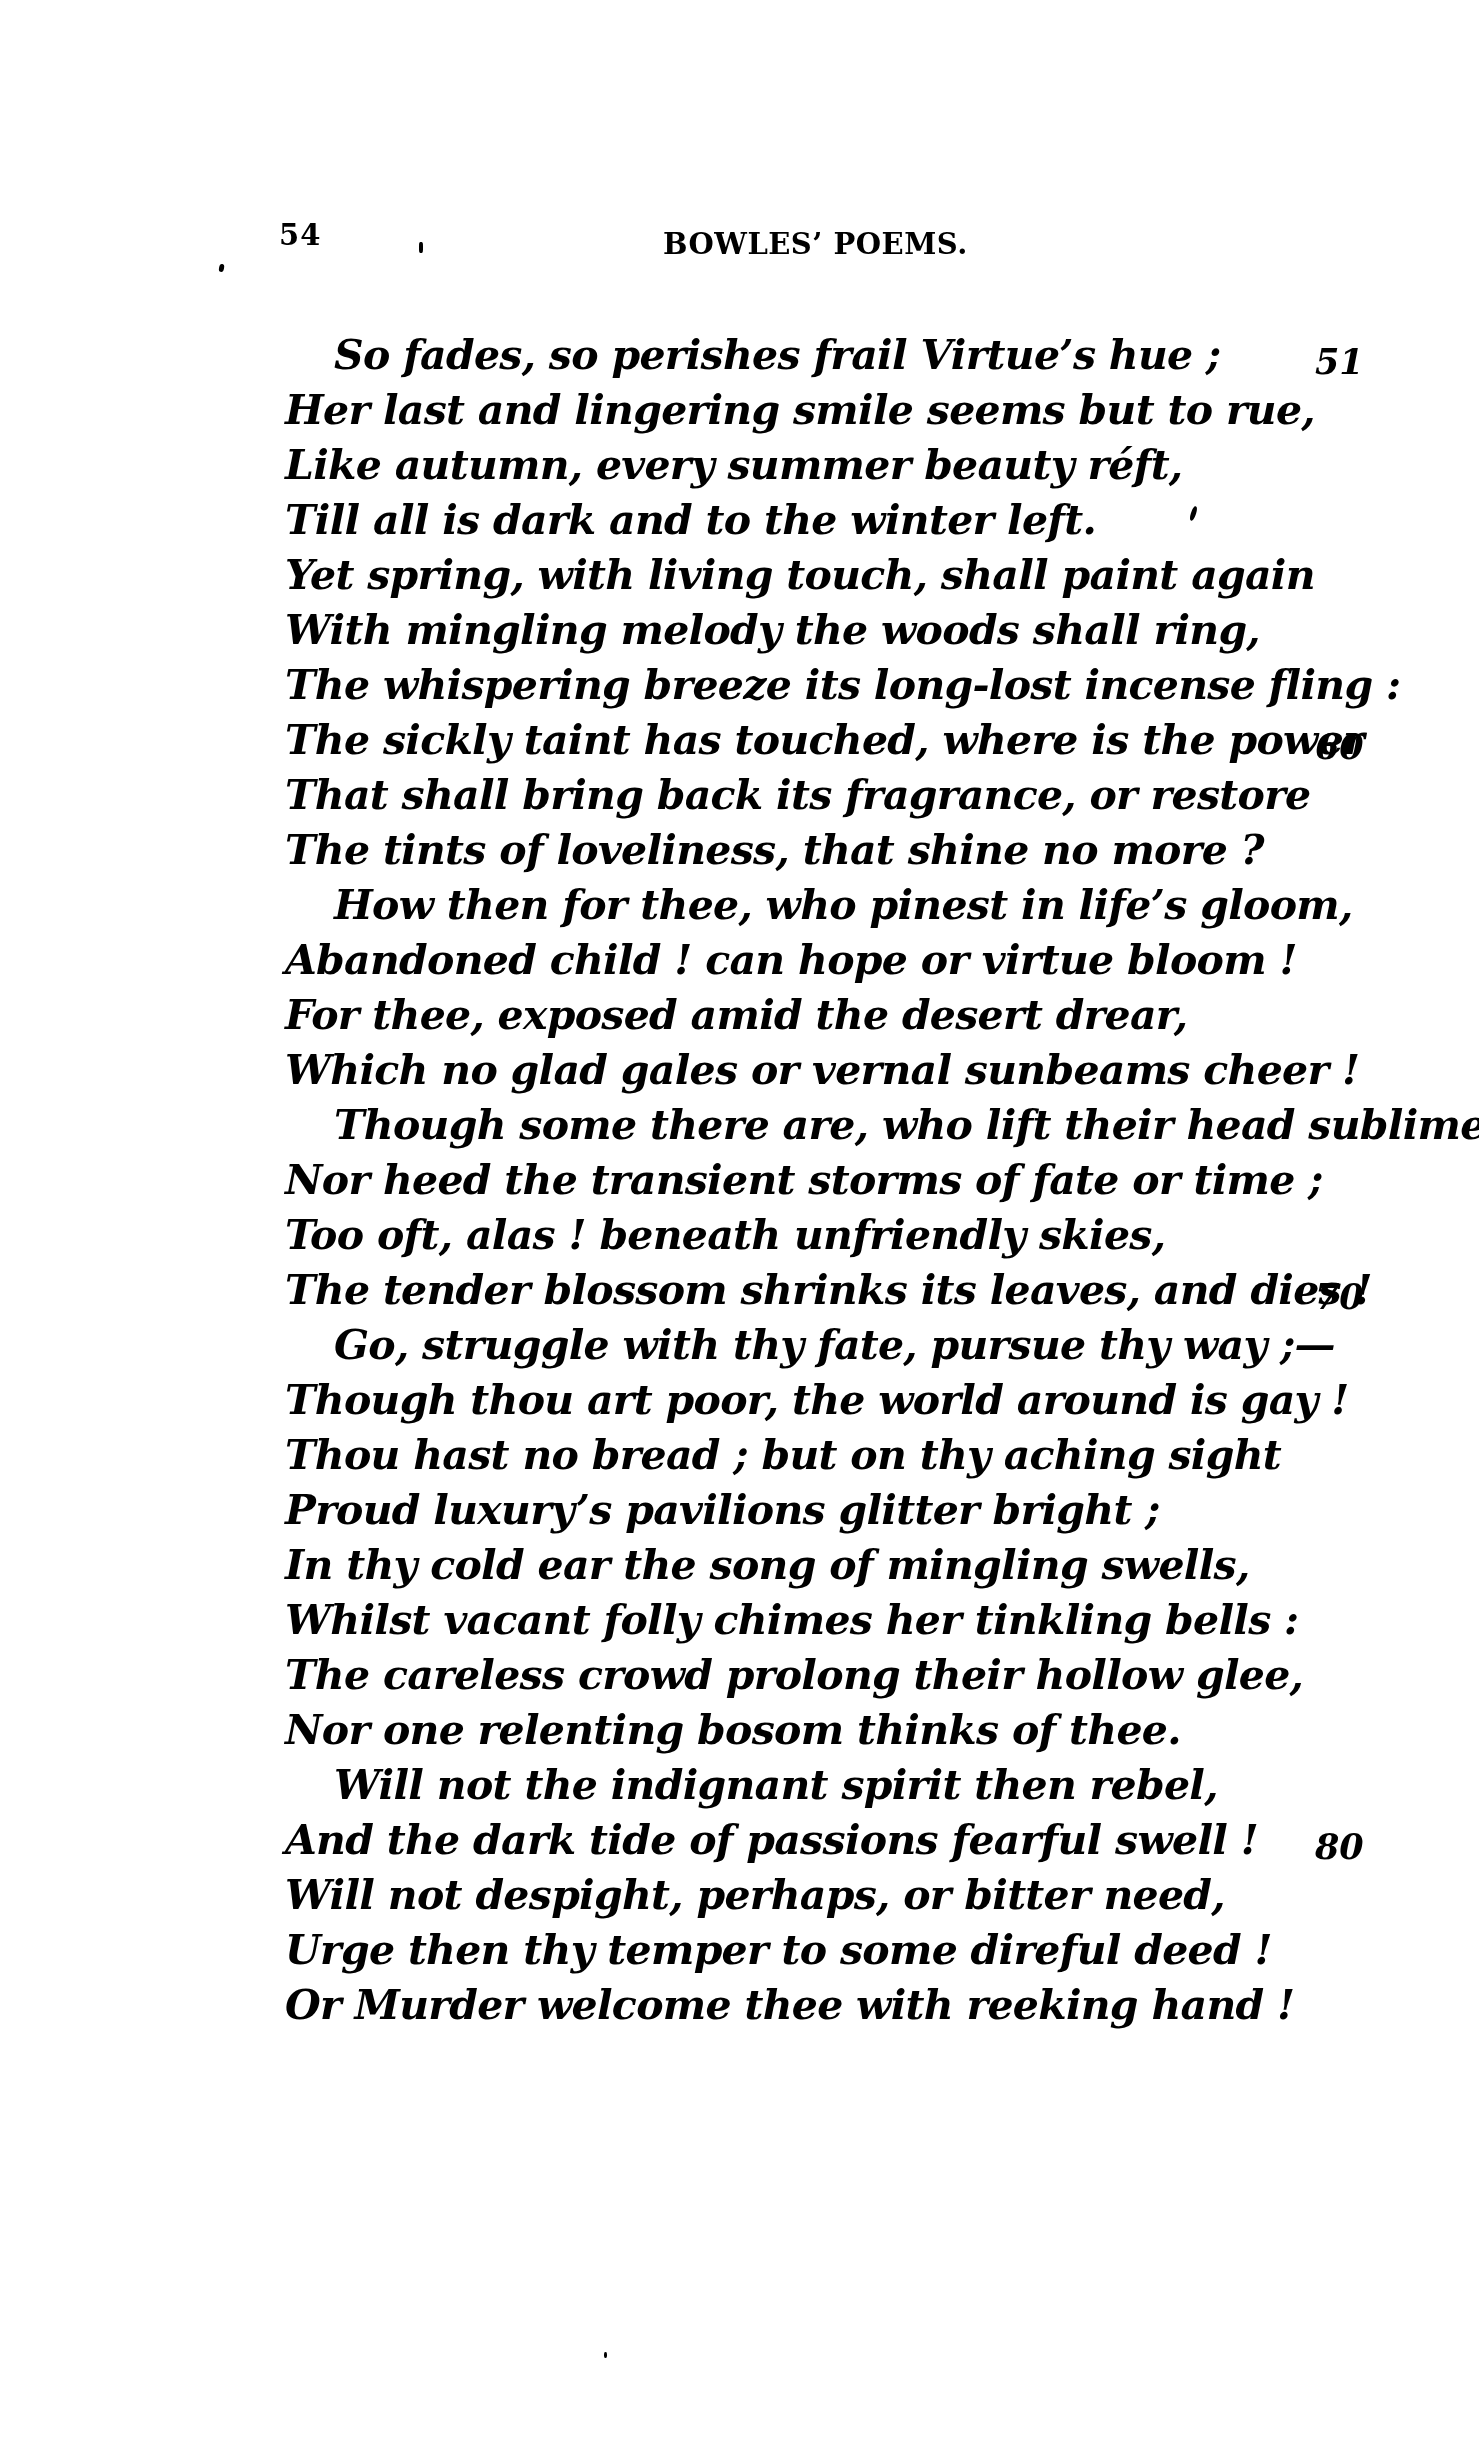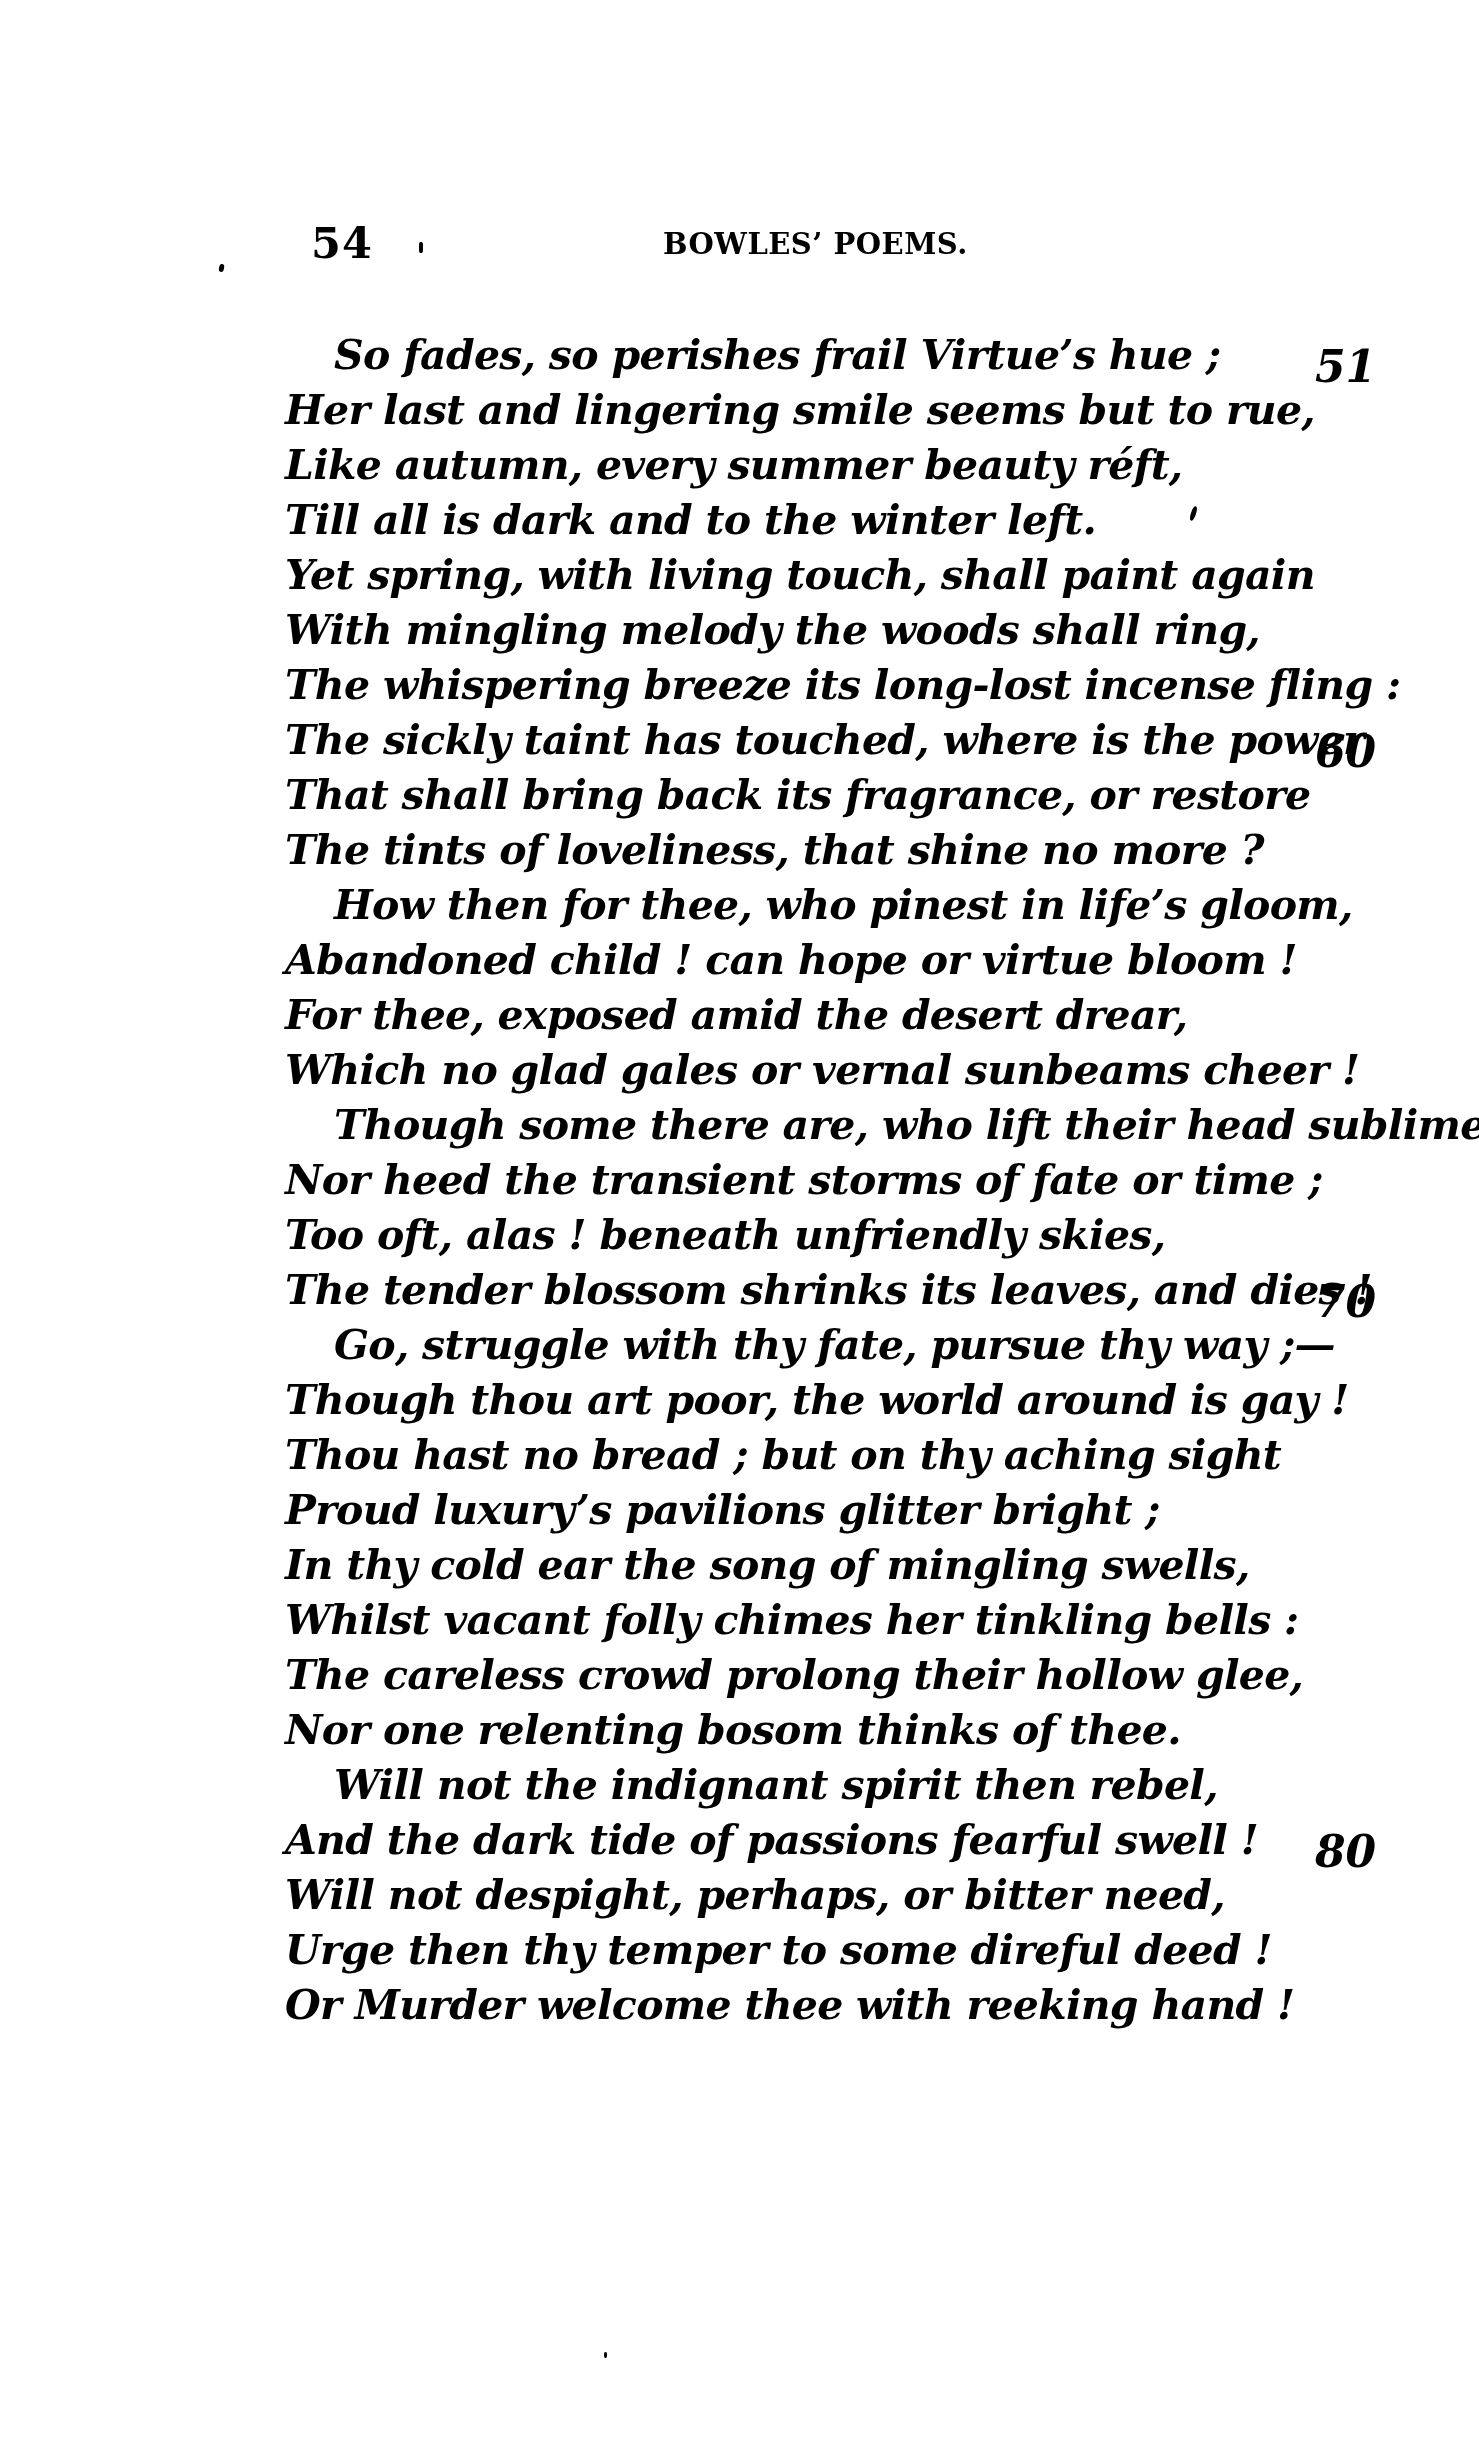--- a/index.html
+++ b/index.html
@@ -17,25 +17,24 @@
   }
   .page {
     position: absolute;
     inset: 0;
     background: #ffffff;
   }
   .page-number {
     position: absolute;
     left: 279px;
     top: 218px;
-    font-size: 43px;
+    font-size: 29px;
     font-weight: bold;
     line-height: normal;
     letter-spacing: 1px;
-    margin-left: 32px;
   }
   .header-title {
     position: absolute;
     left: 663px;
     top: 227px;
     font-size: 29px;
     font-weight: bold;
     line-height: normal;
     letter-spacing: 0.5px;
     white-space: nowrap;
@@ -59,21 +58,21 @@
   .line.indent {
     padding-left: 49px;
   }
   .line-text {
     display: inline;
   }
   .line-number {
     position: absolute;
     left: 1030px;
     top: 12.8px;
-    font-size: 44px;
+    font-size: 35px;
     font-weight: bold;
     line-height: normal;
     letter-spacing: 0;
   }
   .artifacts .speck {
     position: absolute;
     background: #000;
   }
 </style>
 </head>

